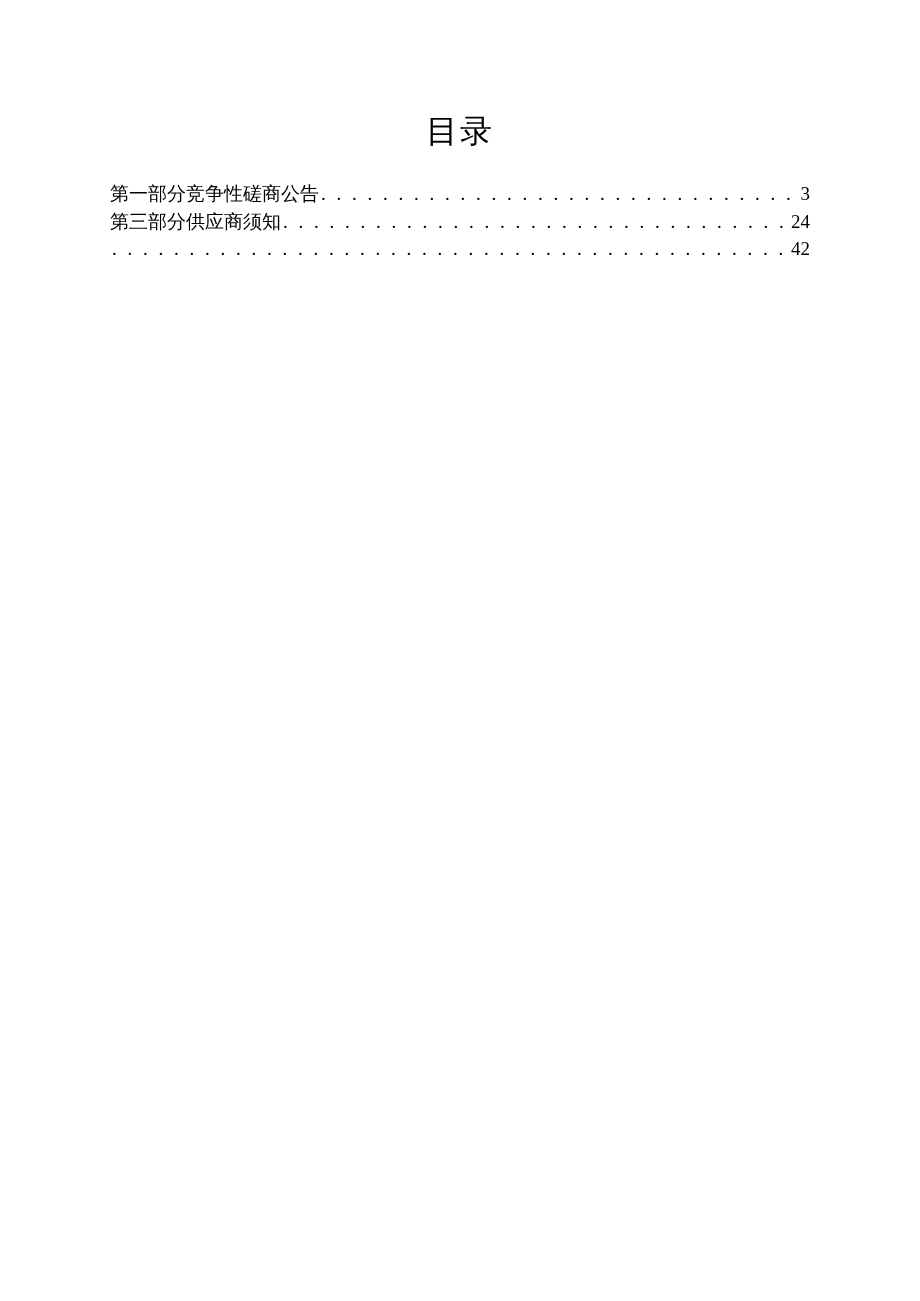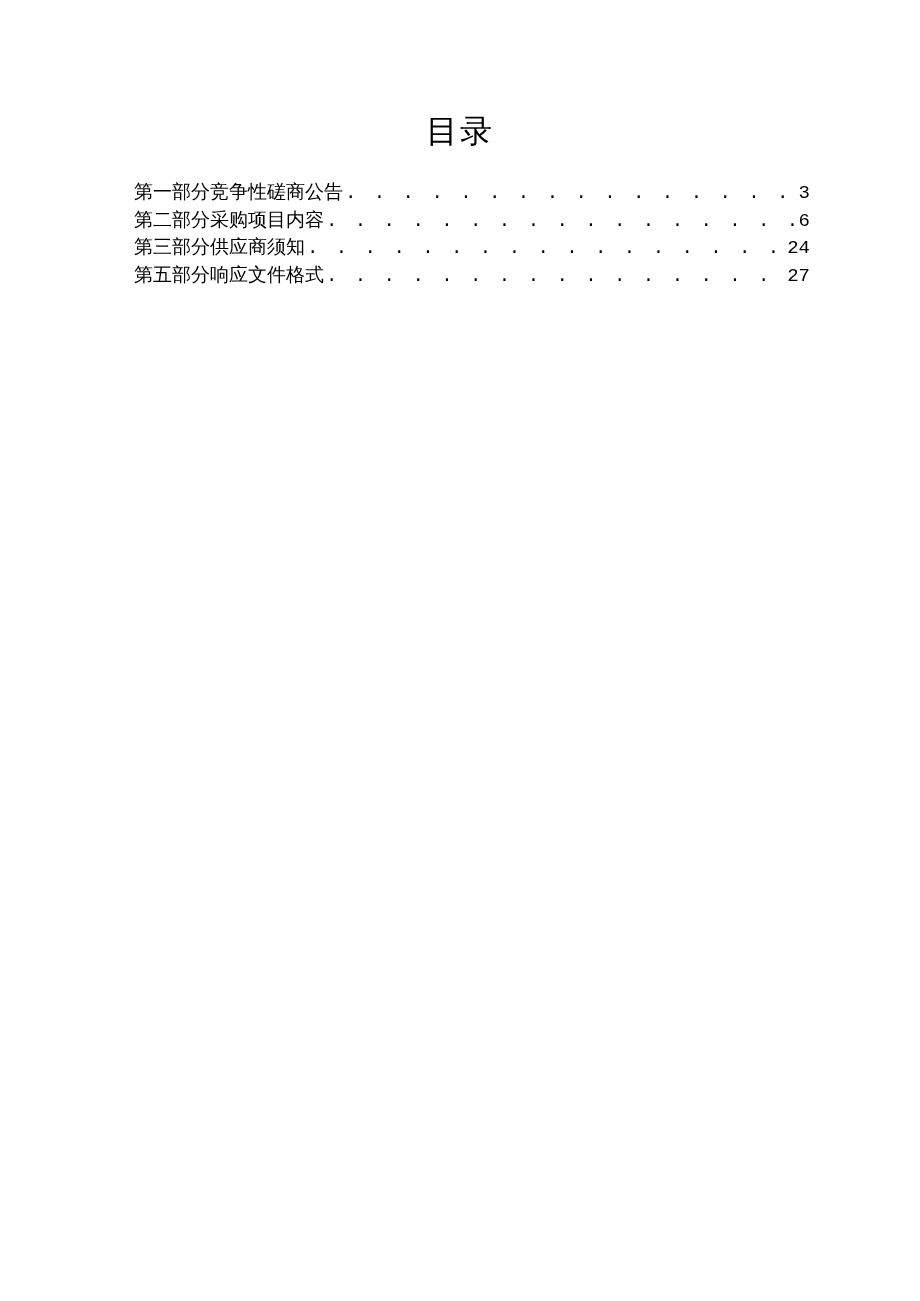--- a/index.html
+++ b/index.html
@@ -1,19 +1,18 @@
 <!DOCTYPE html>
 <html><head>
   <meta charset="utf-8">
   <style>
     * {
       margin: 0;
       padding: 0;
       box-sizing: border-box;
-      font-family: Liberation Mono, monospace;
     }
     body {
       width: 920px;
       height: 1301px;
       background: #ffffff;
       font-family: "SimSun", "宋体", serif;
       color: #000000;
       padding: 110px 110px 0 110px;
     }
     .title {
@@ -24,21 +23,20 @@
       letter-spacing: 2px;
     }
     .toc {
       font-size: 19px;
       line-height: 1.45;
     }
     .toc-entry {
       display: flex;
       align-items: baseline;
       white-space: nowrap;
-      margin-left: 24px;
     }
     .toc-label {
       flex-shrink: 0;
     }
     .toc-dots {
       flex: 1;
       overflow: hidden;
       letter-spacing: 3px;
       margin: 0 2px;
     }
@@ -55,27 +53,21 @@
 
 <h1 class="title">目录</h1>
 
 <div class="toc">
   <div class="toc-entry">
     <span class="toc-label">第一部分竞争性磋商公告</span>
     <span class="toc-dots"></span>
     <span class="toc-page">3</span>
   </div>
   <div class="toc-entry">
-    <span class="toc-label">第二部分采购项目内容</span>
-    <span class="toc-dots"></span>
-    <span class="toc-page">6</span>
-  </div>
-  <div class="toc-entry">
     <span class="toc-label">第三部分供应商须知</span>
     <span class="toc-dots"></span>
     <span class="toc-page">24</span>
   </div>
   <div class="toc-entry">
-    <span class="toc-label">第五部分响应文件格式</span>
     <span class="toc-dots"></span>
-    <span class="toc-page">27</span>
+    <span class="toc-page">42</span>
   </div>
 </div>
 
 </body></html>

